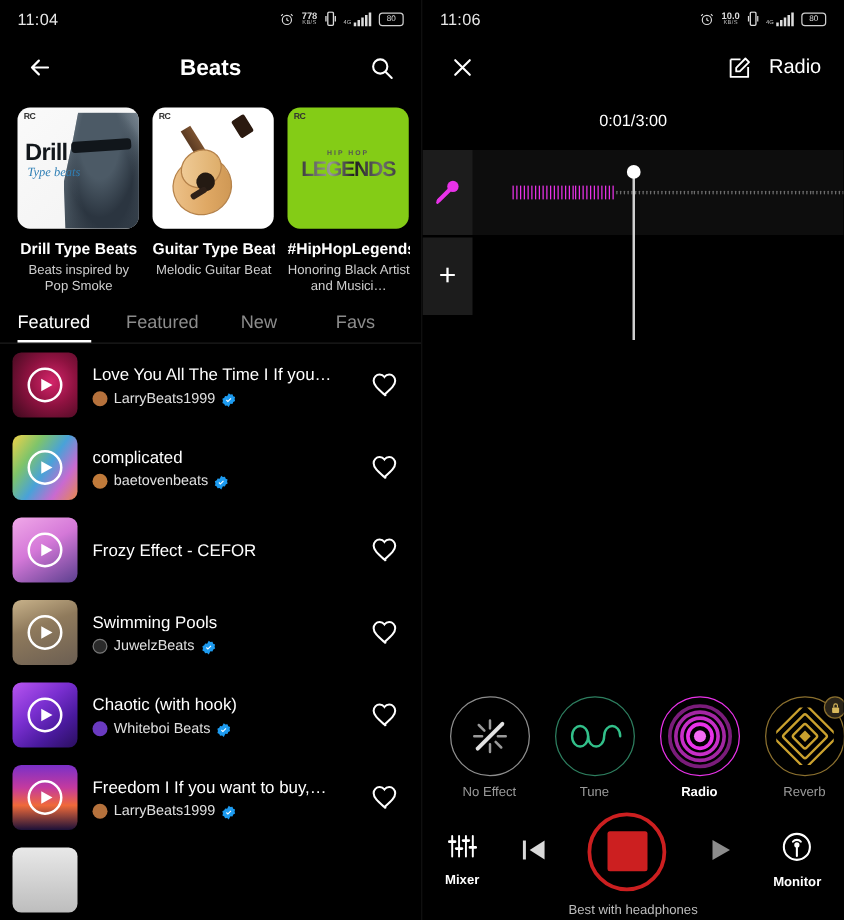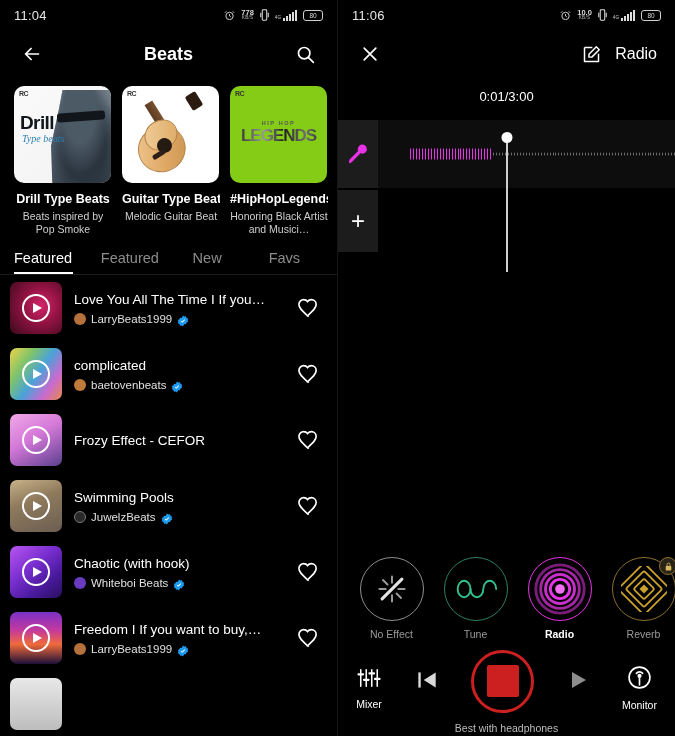--- a/index.html
+++ b/index.html
@@ -122,21 +122,21 @@
 
   
   .effects { position: absolute; left: 0; right: 0; bottom: 96px; display: flex; align-items: center; gap: 13px; padding-left: 18px; }
   .effect { flex: 0 0 71px; text-align: center; cursor: pointer; position: relative; }
   .eff-circle { width: 64px; height: 64px; border-radius: 50%; margin: 0 auto; position: relative; display: flex; align-items: center; justify-content: center; }
   .eff-label { margin-top: 7px; font-size: 10.5px; color: #9a9a9a; white-space: nowrap; }
   .effect.active .eff-label { color: #fff; font-weight: bold; }
   .lock { position: absolute; right: 2px; top: 0px; width: 18px; height: 18px; border-radius: 50%; background: #2a2418; border: 1px solid #8a6f2e; display: flex; align-items: center; justify-content: center; }
 
   
-  .transport { position: absolute; left: 0; right: 0; bottom: 6px; height: 84px; display: flex; align-items: center; justify-content: space-between; padding: 0 18px; }
+  .transport { position: absolute; left: 0; right: 0; bottom: 6px; height: 84px; display: flex; align-items: center; justify-content: space-between; padding: 0 18px; font-weight: bold; }
   .tr-item { display: flex; flex-direction: column; align-items: center; gap: 5px; cursor: pointer; color: #fff; }
   .tr-label { font-size: 10.5px; color: #fff; }
   .rec-outer { width: 63px; height: 63px; border-radius: 50%; border: 3px solid #cc1f20; display: flex; align-items: center; justify-content: center; cursor: pointer; }
   .rec-inner { width: 32px; height: 32px; background: #cc1f20; border-radius: 2px; }
   .hint { position: absolute; left: 0; right: 0; bottom: 2px; text-align: center; font-size: 10.5px; color: #bdbdbd; }
 </style>
 </head>
 <body>
 
 <div class="screen">

